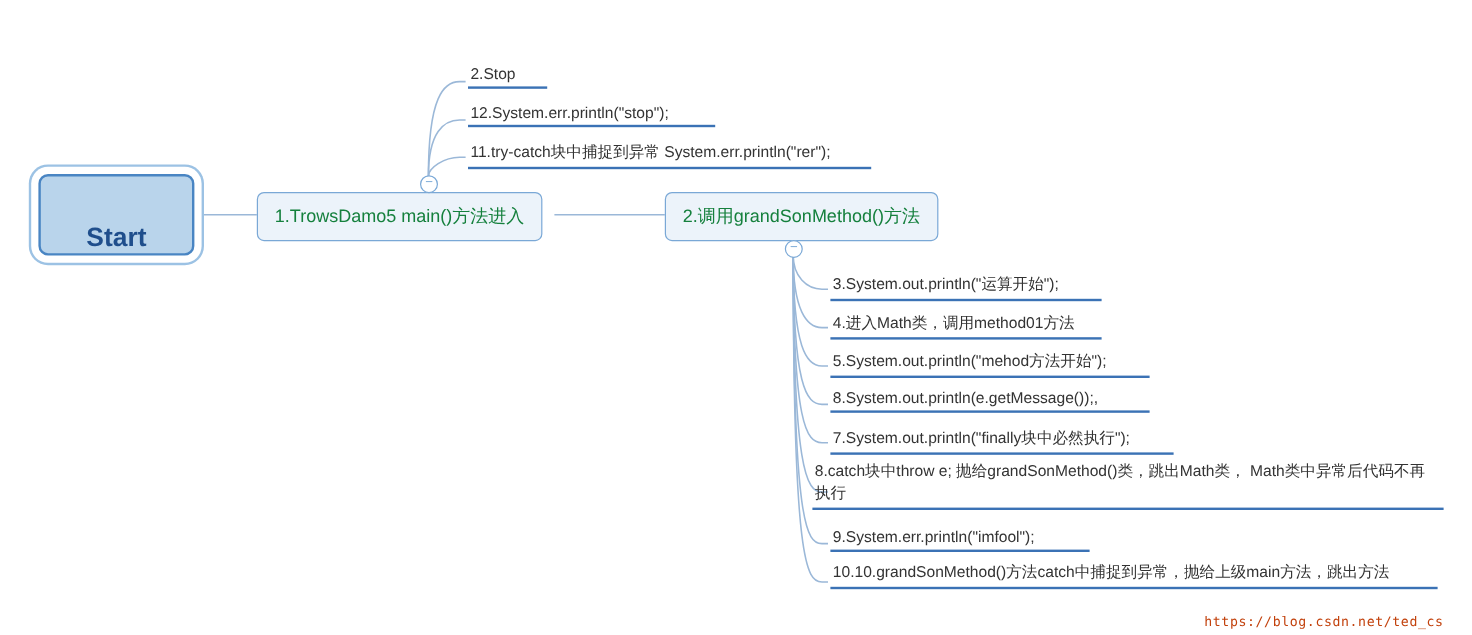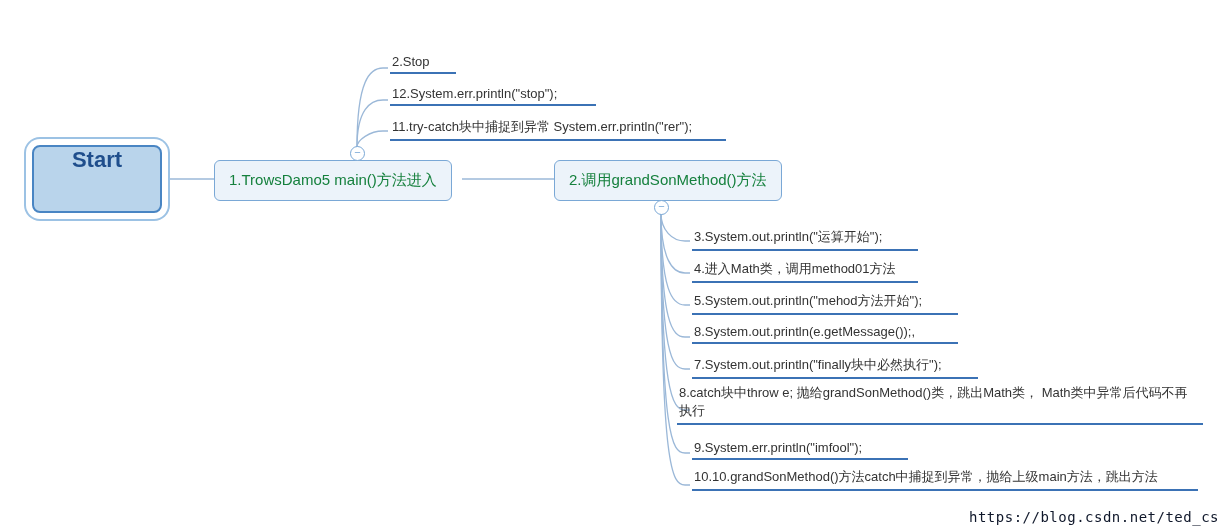--- a/index.html
+++ b/index.html
@@ -1,26 +1,26 @@
 <!DOCTYPE html>
 <html><head>
 <meta charset="utf-8">
 <style>
   html,body{margin:0;padding:0;width:1227px;height:529px;background:#fff;font-family:"Microsoft YaHei",Arial,sans-serif;position:relative;overflow:hidden}
   .node{position:absolute;box-sizing:border-box}
-  .start{left:32px;top:145px;width:130px;height:68px;background:#b9d4eb;border:2px solid #4985c3;border-radius:8px;box-shadow:0 0 0 6px #fff,0 0 0 8px #9cc2e4;display:flex;align-items:flex-start;justify-content:center}
+  .start{left:32px;top:145px;width:130px;height:68px;background:#b9d4eb;border:2px solid #4985c3;border-radius:8px;box-shadow:0 0 0 6px #fff,0 0 0 8px #9cc2e4;display:flex;align-items:flex-end;justify-content:center}
   .start span{color:#1f4e8c;font-weight:bold;font-size:22px}
   .box{background:#ecf3fa;border:1px solid #7aa8d6;border-radius:6px;padding:10px 14px;color:#15803d;font-size:15px;white-space:nowrap}
   .leaf{position:absolute;color:#333;font-size:13px;border-bottom:2px solid #3b72b5;padding:0 4px 3px 2px;white-space:nowrap}
   .leaf.long{white-space:normal;width:520px;line-height:1.4}
   .toggle{position:absolute;width:13px;height:13px;border:1px solid #7aa8d6;border-radius:50%;background:#fff;display:flex;align-items:center;justify-content:center}
   .toggle::after{content:"−";color:#7aa8d6;font-size:11px;line-height:1;position:relative;top:-1px}
   svg.wires{position:absolute;left:0;top:0;width:1227px;height:529px;pointer-events:none}
   svg.wires path{stroke:#9bb8d8;stroke-width:1.3;fill:none}
-  .watermark{position:absolute;right:8px;bottom:4px;color:#0f172a;font-family:monospace;font-size:14px;letter-spacing:.5px}
+  .watermark{position:absolute;right:24px;bottom:4px;color:#c2410c;font-family:monospace;font-size:11px;letter-spacing:.5px}
 </style>
 </head>
 <body>
 
 <svg class="wires">
 
   <path d="M162 179 H214"></path>
 
   <path d="M462 179 H554"></path>
 

